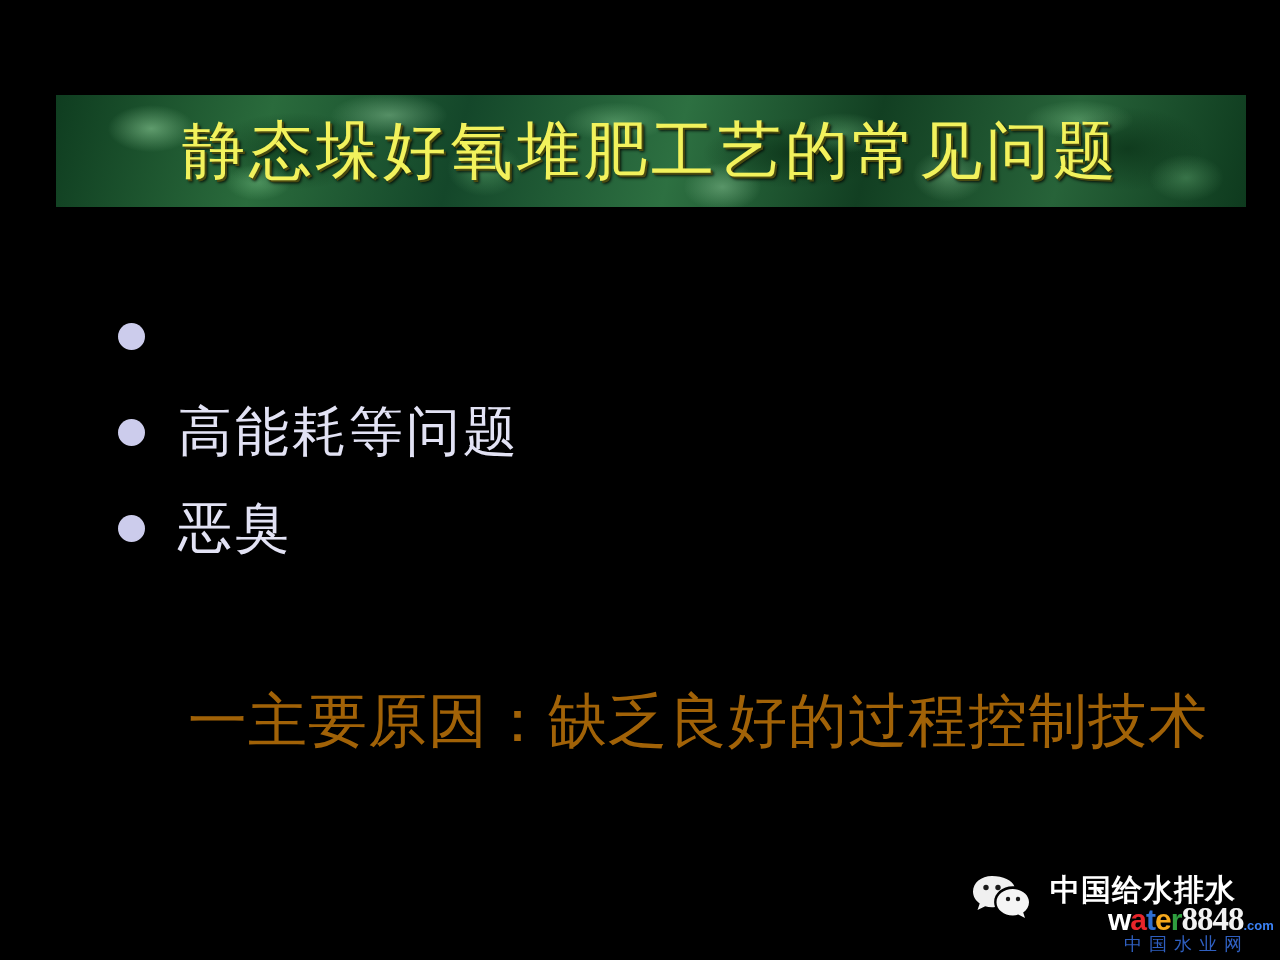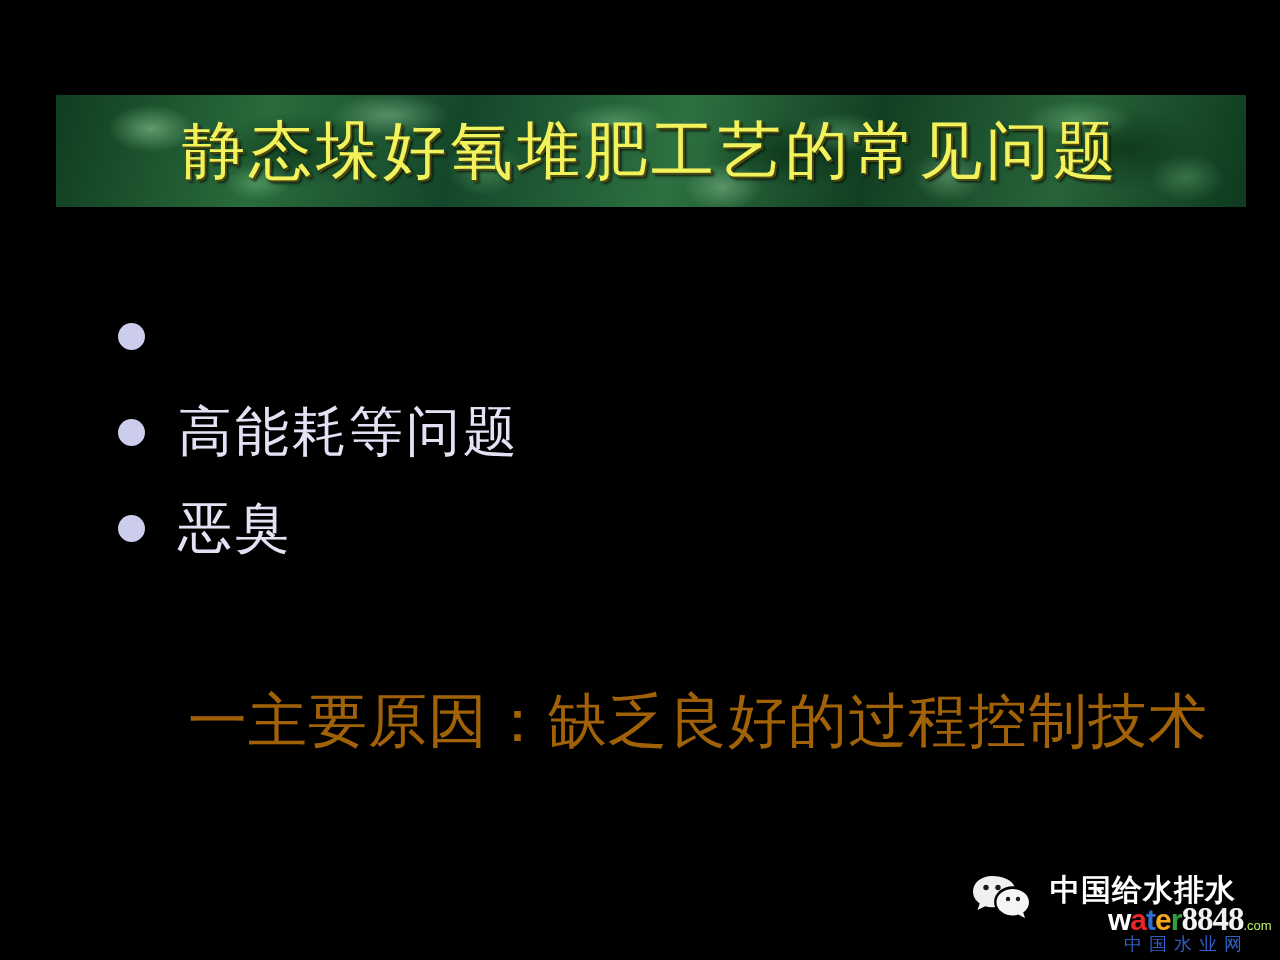--- a/index.html
+++ b/index.html
@@ -154,22 +154,22 @@
   .wm-num {
     font-family: "Liberation Serif", "DejaVu Serif", serif;
     font-weight: bold;
     font-size: 33px;
     color: #f2f2f2;
     letter-spacing: -1px;
   }
   .wm-com {
     font-family: "Liberation Sans", "DejaVu Sans", sans-serif;
     font-size: 13px;
-    font-weight: normal;
-    color: #bef264;
+    font-weight: bold;
+    color: #3b82f6;
     letter-spacing: 0px;
   }
 
   .wm-sub {
     position: absolute;
     left: 152px;
     top: 62px;
     font-family: "Liberation Sans", "DejaVu Sans", sans-serif;
     font-size: 18px;
     font-weight: normal;

